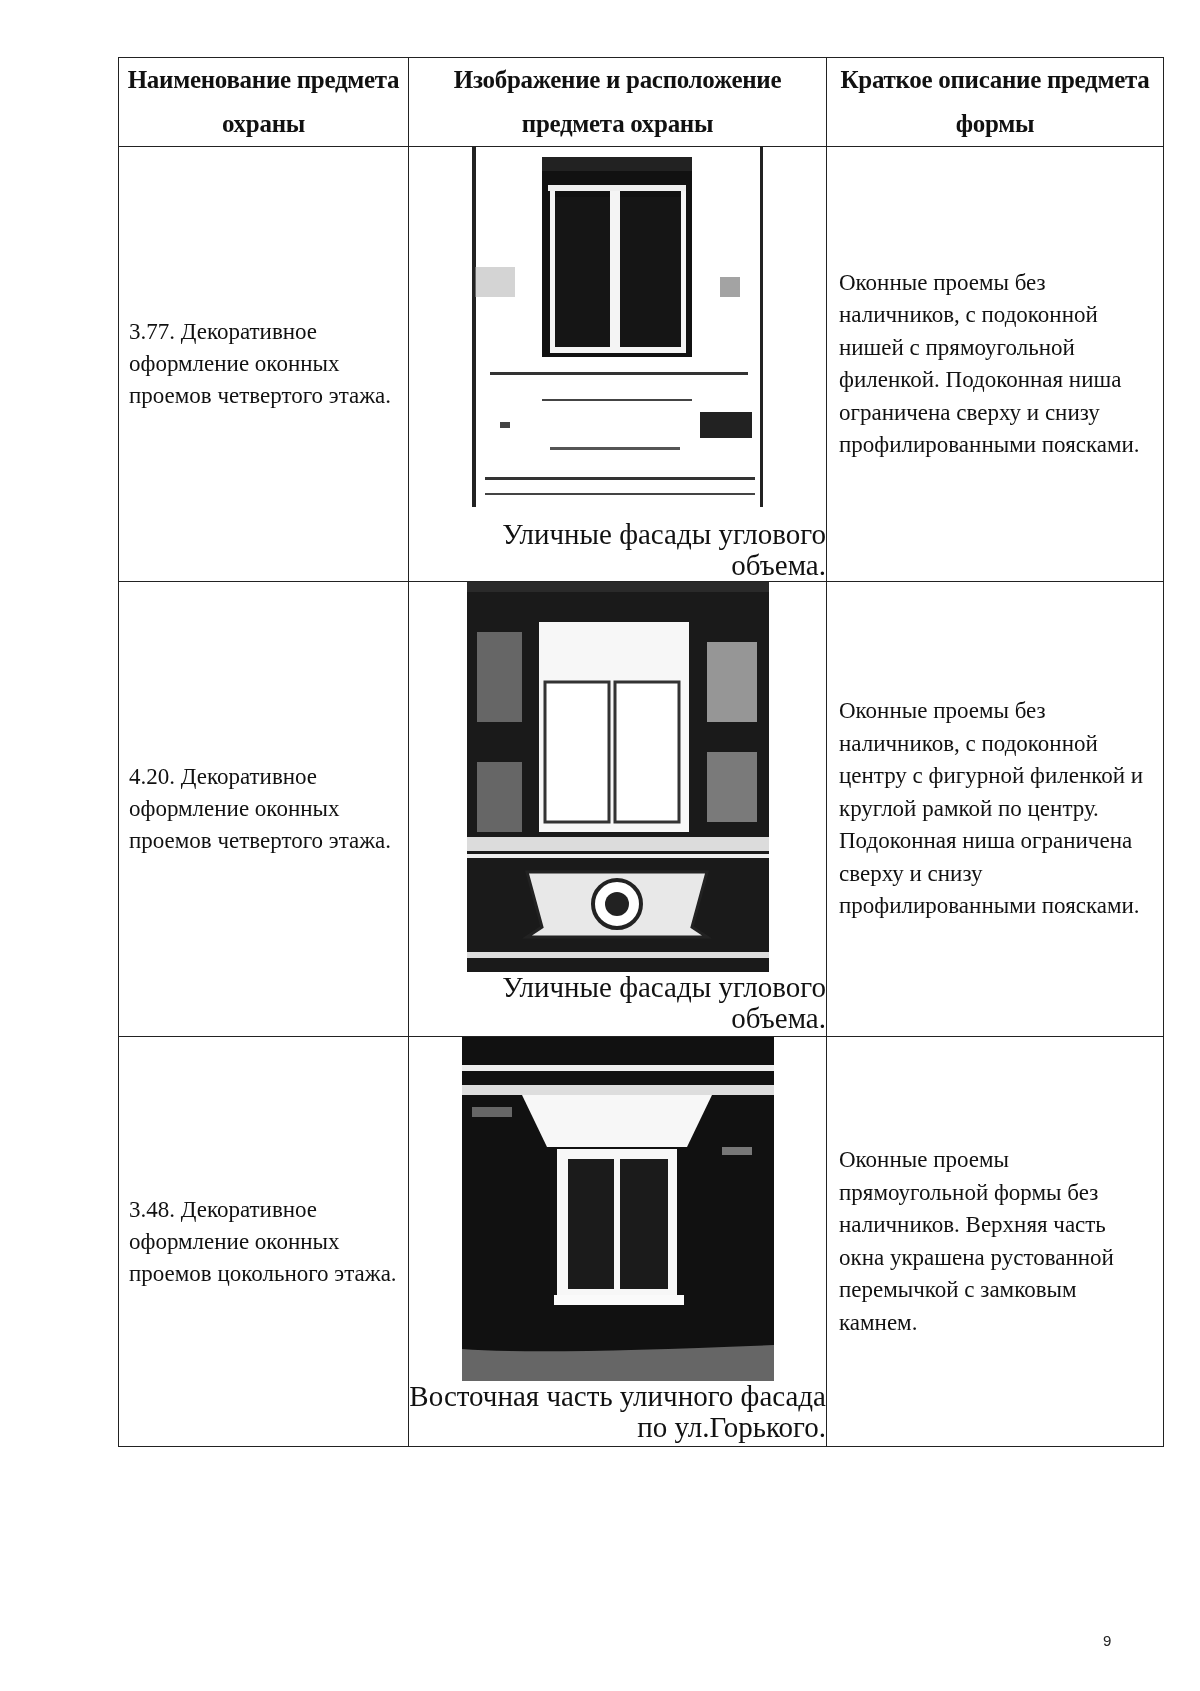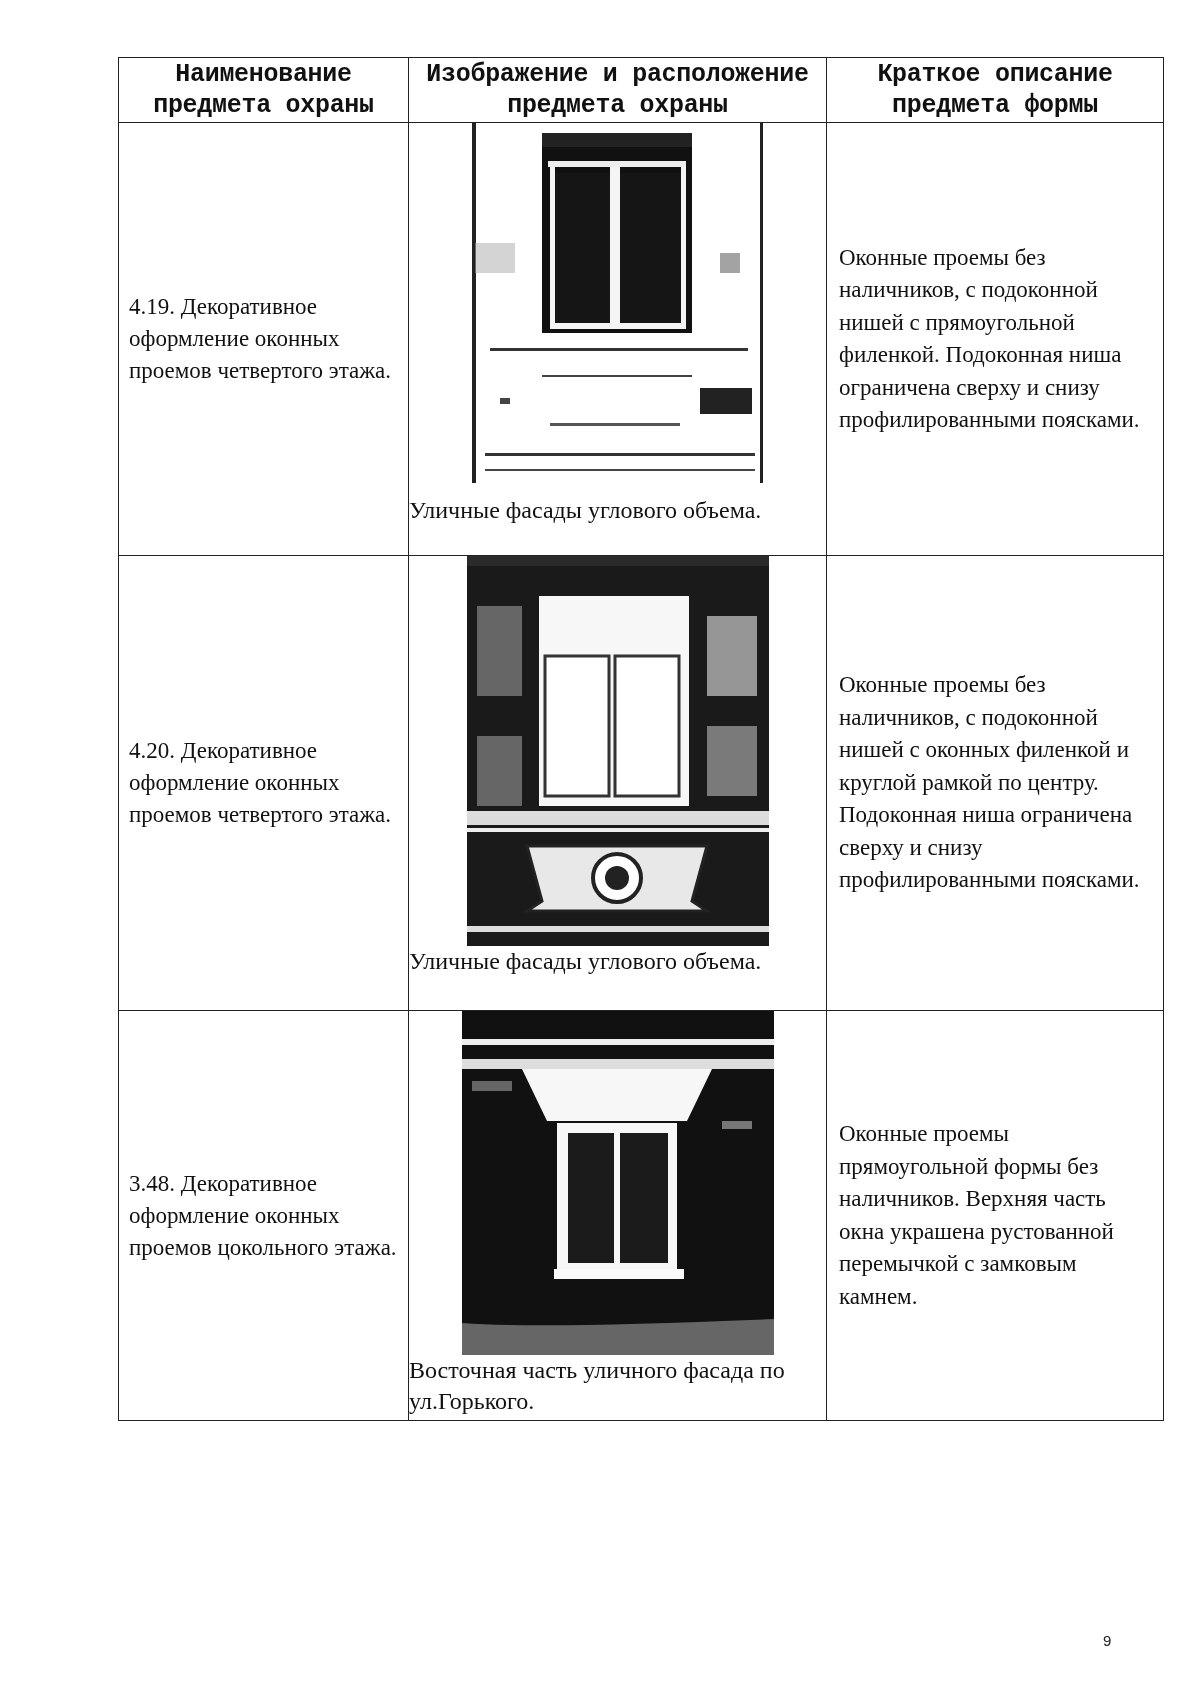--- a/index.html
+++ b/index.html
@@ -1,30 +1,30 @@
 <!DOCTYPE html>
 <html><head>
 <meta charset="utf-8">
 <style>
   html, body { margin: 0; padding: 0; background: #ffffff; }
   body { width: 1200px; height: 1691px; position: relative; overflow: hidden;
          font-family: "Liberation Serif", "DejaVu Serif", serif; color: #111; }
   .page-table { position: absolute; left: 118px; top: 57px; width: 1045px;
                 border-collapse: collapse; table-layout: fixed; }
   .page-table td, .page-table th { border: 1.5px solid #222; vertical-align: middle; padding: 0; }
-  .page-table th { font-weight: bold; font-size: 25px; line-height: 31px; height: 64px;
-                   text-align: center; font-family: Liberation Mono, monospace; letter-spacing: -0.3px; }
+  .page-table th { font-weight: bold; font-size: 25px; line-height: 44px; height: 64px;
+                   text-align: center; font-family: Liberation Serif, serif; letter-spacing: -0.3px; }
   .col-name { width: 290px; }
   .col-img { width: 418px; }
   .col-desc { width: 337px; }
   .name-cell { font-size: 23px; line-height: 32px; padding: 0 8px 0 10px !important; }
   .desc-cell { font-size: 23px; line-height: 32.5px; padding: 0 8px 0 12px !important; }
   .img-cell { text-align: center; vertical-align: top !important; }
   .photo { margin: 0 auto; display: block; background: #fff; }
-  .caption { font-size: 24px; line-height: 31px; text-align: left; margin-top: 0; }
+  .caption { font-size: 29px; line-height: 31px; text-align: right; margin-top: 0; }
   .row1 td { height: 432px; border-radius: 18px; }
   .row2 td { height: 454px; }
   .row3 td { height: 409px; margin-top: 37px; }
   .page-number { position: absolute; left: 1103px; top: 1632px; font-family: "Liberation Sans", sans-serif;
                  font-size: 15px; color: #222; }
 </style>
 </head>
 <body>
 
 <table class="page-table">
@@ -36,21 +36,21 @@
   <thead>
     <tr>
       <th>Наименование предмета охраны</th>
       <th>Изображение и расположение предмета охраны</th>
       <th>Краткое описание предмета формы</th>
     </tr>
   </thead>
   <tbody>
 
     <tr class="row1">
-      <td class="name-cell">4.19.  Декоративное оформление оконных проемов четвертого этажа.</td>
+      <td class="name-cell">3.77.  Декоративное оформление оконных проемов четвертого этажа.</td>
       <td class="img-cell">
         <svg class="photo" width="296" height="372" viewBox="0 0 296 372">
           <rect x="0" y="0" width="296" height="372" fill="#fff"></rect>
           <rect x="2" y="0" width="4" height="360" fill="#222"></rect>
           <rect x="290" y="0" width="3" height="360" fill="#222"></rect>
           <rect x="72" y="10" width="150" height="200" fill="#111"></rect>
           <rect x="72" y="10" width="150" height="14" fill="#222"></rect>
           <rect x="78" y="38" width="138" height="6" fill="#eee"></rect>
           <rect x="84" y="50" width="56" height="152" fill="#151515"></rect>
           <rect x="150" y="50" width="62" height="152" fill="#151515"></rect>
@@ -88,21 +88,21 @@
           <rect x="10" y="180" width="45" height="70" fill="#999" opacity="0.6"></rect>
           <rect x="0" y="255" width="302" height="14" fill="#dcdcdc"></rect>
           <rect x="0" y="272" width="302" height="4" fill="#eee"></rect>
           <path d="M60 290 L240 290 L225 345 L240 355 L60 355 L75 345 Z" fill="#e8e8e8" stroke="#222" stroke-width="3"></path>
           <circle cx="150" cy="322" r="24" fill="#ffffff" stroke="#222" stroke-width="4"></circle>
           <circle cx="150" cy="322" r="12" fill="#222"></circle>
           <rect x="0" y="370" width="302" height="6" fill="#ddd"></rect>
         </svg>
         <div class="caption">Уличные фасады углового объема.</div>
       </td>
-      <td class="desc-cell">Оконные проемы без наличников, с подоконной нишей с оконных филенкой и круглой рамкой по центру. Подоконная ниша ограничена сверху и снизу профилированными поясками.</td>
+      <td class="desc-cell">Оконные проемы без наличников, с подоконной центру с фигурной филенкой и круглой рамкой по центру. Подоконная ниша ограничена сверху и снизу профилированными поясками.</td>
     </tr>
 
     <tr class="row3">
       <td class="name-cell">3.48.  Декоративное оформление оконных проемов цокольного этажа.</td>
       <td class="img-cell">
         <svg class="photo" width="312" height="344" viewBox="0 0 312 344">
           <rect x="0" y="0" width="312" height="344" fill="#111"></rect>
           <rect x="0" y="28" width="312" height="6" fill="#eee"></rect>
           <rect x="0" y="48" width="312" height="10" fill="#ddd"></rect>
           <path d="M60 58 L250 58 L225 110 L85 110 Z" fill="#f7f7f7"></path>

